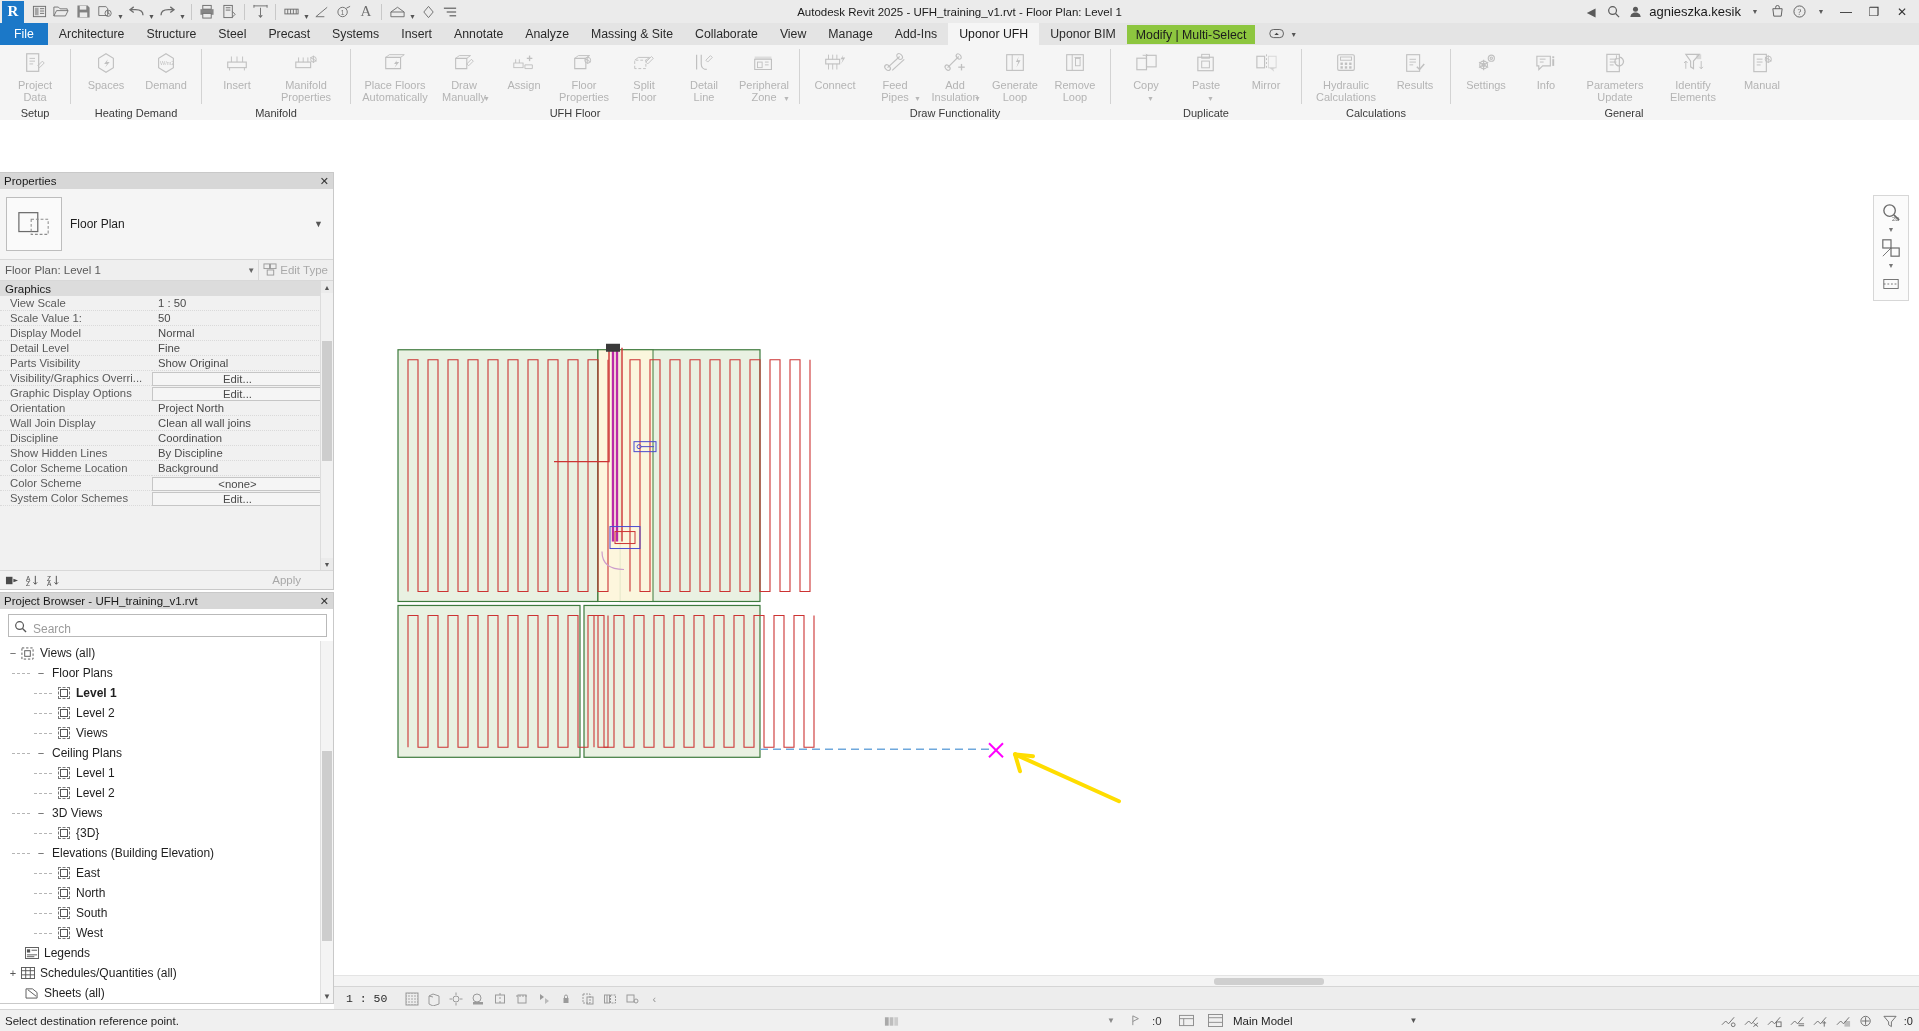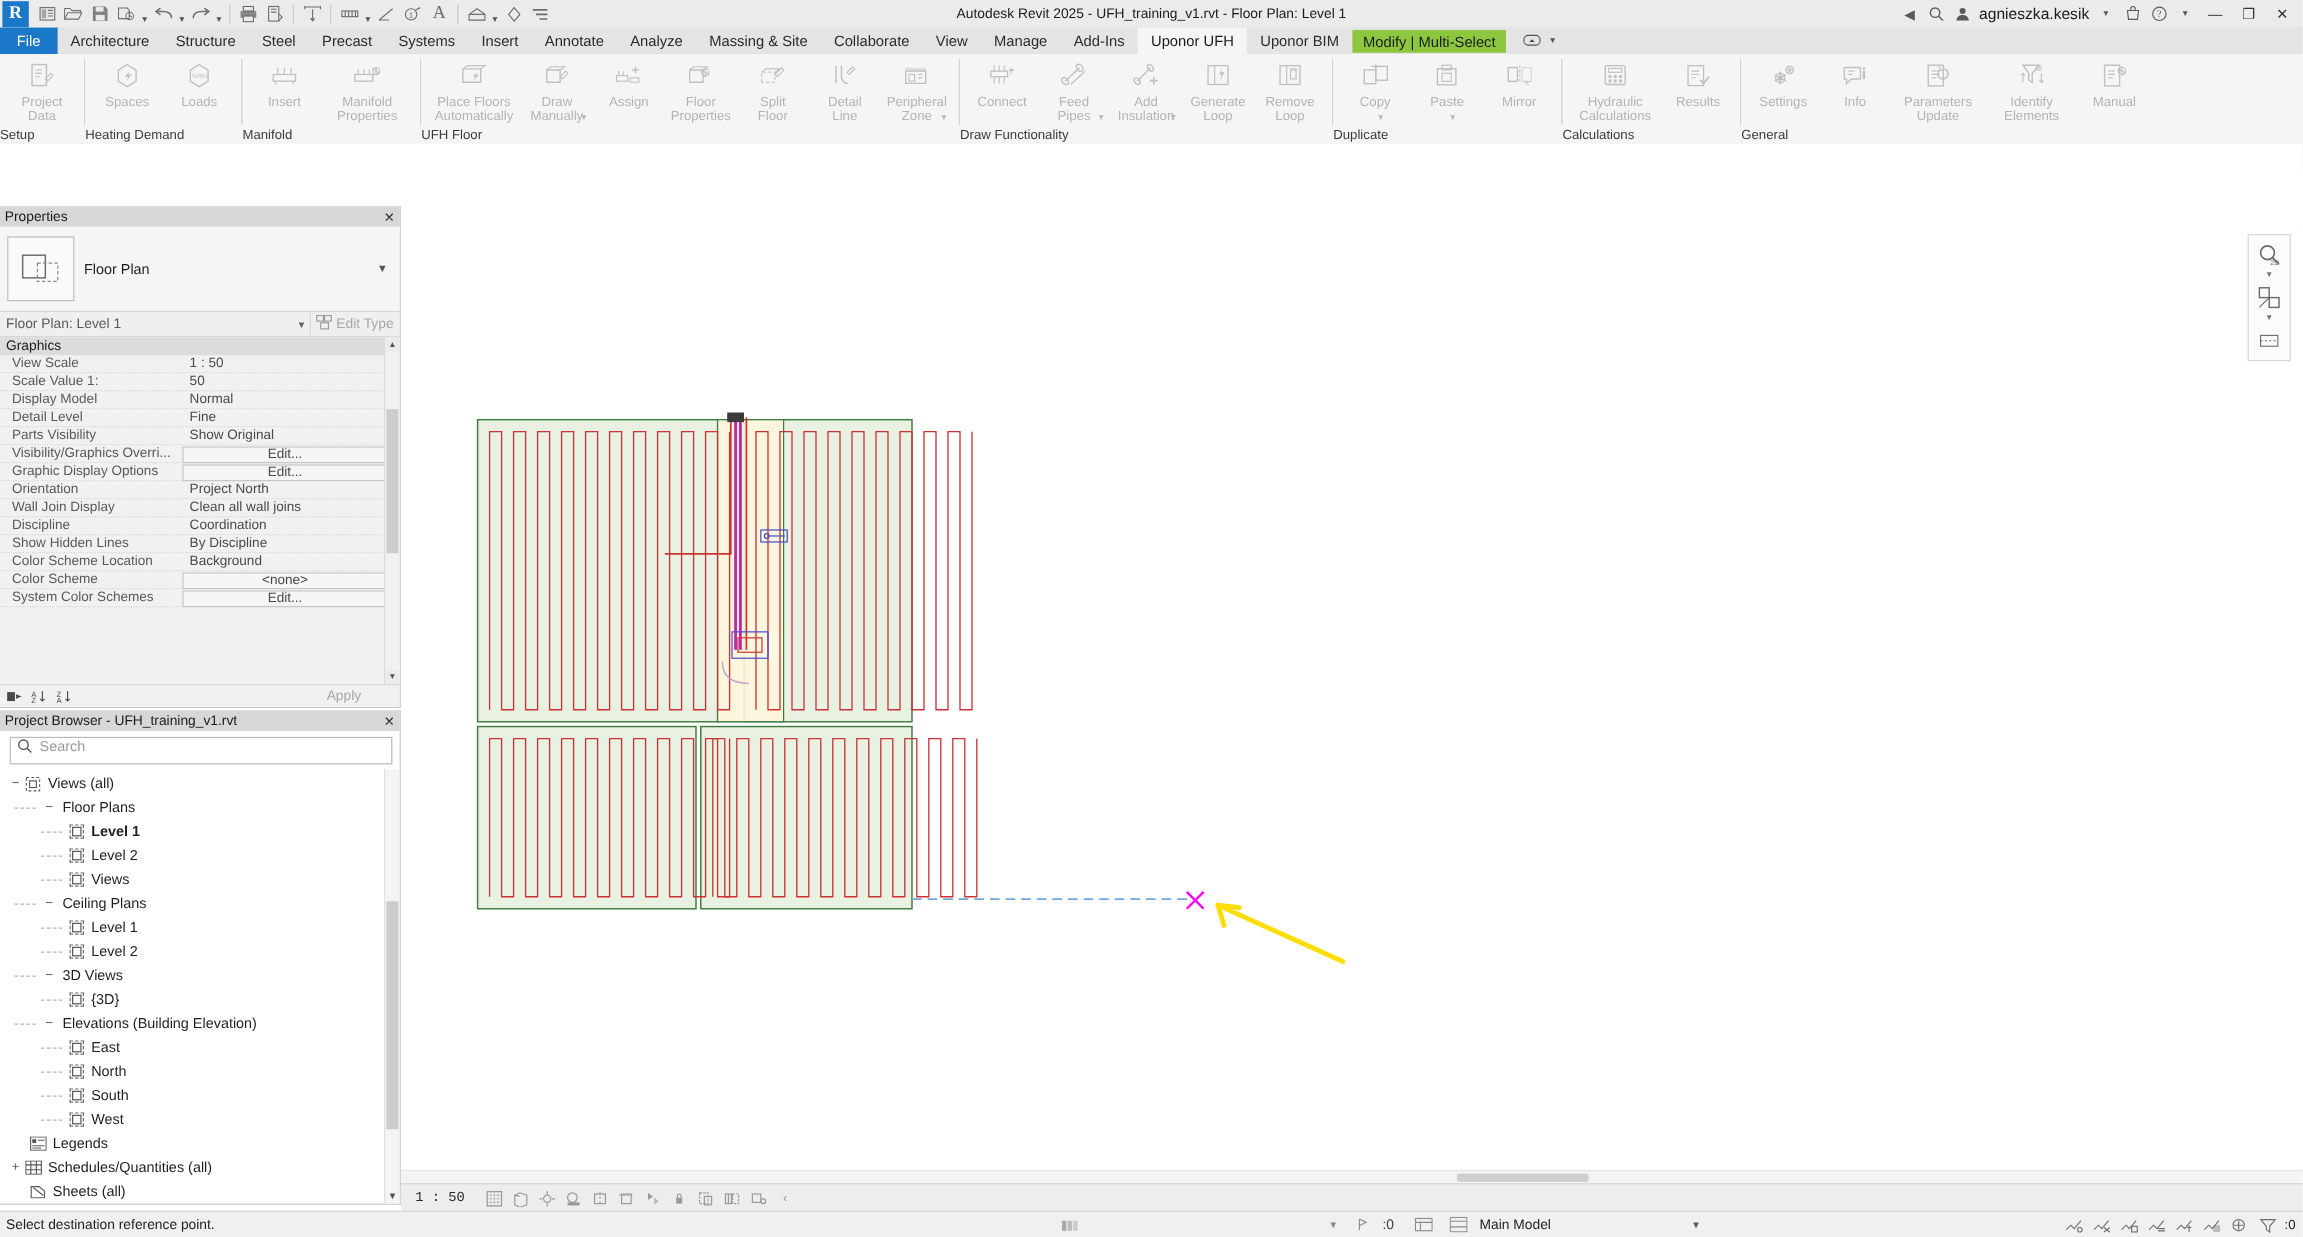--- a/index.html
+++ b/index.html
@@ -67,21 +67,21 @@
 
   
   .ribbon {
     position: absolute; left: 0; top: 45px; width: 1919px; height: 75px;
     background: #f5f5f5; border-bottom: 1px solid #cdcdcd;
     display: flex; align-items: stretch;
   }
   .panel { display: flex; flex-direction: column; position: relative; }
   .panel-items { flex: 1; display: flex; align-items: flex-start; padding: 3px 5px 0 5px; }
   .panel-title {
-    height: 14px; font-size: 11px; color: #3a3a3a; text-align: left; line-height: 14px;
+    height: 14px; font-size: 11px; color: #3a3a3a; text-align: center; line-height: 14px;
   }
   .panel-sep { width: 1px; background: #d3d3d3; margin: 4px 0 16px 0; }
   .rbtn {
     width: 60px; min-height: 54px; display: flex; flex-direction: column; align-items: center;
     padding-top: 2px; color: #b4b4b4; position: relative;
   }
   .rbtn.wide { width: 78px; }
   .rbtn .ic { height: 26px; display: flex; align-items: center; justify-content: center; color: #c0c0c0; }
   .rbtn .lbl { font-size: 11px; line-height: 12px; text-align: center; color: #b4b4b4; margin-top: 3px; }
   .rbtn .dd { position: absolute; bottom: 2px; right: 4px; font-size: 7px; color: #b8b8b8; }
@@ -165,21 +165,21 @@
   .pscroll .up { top: 0; } .pscroll .dn { bottom: 0; }
 
   
   .pbrowser {
     position: absolute; left: 0; top: 592px; width: 333px; height: 410px;
     background: #ffffff; border: 1px solid #c9c9c9; border-left: none;
     display: flex; flex-direction: column;
   }
   .pb-search {
     margin: 5px 6px 4px 8px; height: 21px; border: 1px solid #b9b9b9; background: #fff;
-    display: flex; align-items: flex-start; padding: 0 5px; gap: 6px;
+    display: flex; align-items: flex-end; padding: 0 5px; gap: 6px;
   }
   .pb-search .ph { color: #9a9a9a; font-size: 12px; }
   .pb-tree { flex: 1; overflow: hidden; position: relative; padding-top: 2px; }
   .tnode {
     height: 20px; display: flex; align-items: center; font-size: 12px; color: #1f1f1f;
     white-space: nowrap;
   }
   .tnode.sel { font-weight: bold; }
   .tw { width: 14px; display: flex; align-items: center; justify-content: center; color: #555; font-size: 11px; }
   .tdash { width: 22px; height: 20px; position: relative; }
@@ -476,21 +476,21 @@
           </div>
           <div class="lbl">Spaces</div>
         </div>
         <div class="rbtn">
           <div class="ic">
             <svg width="24" height="24" viewBox="0 0 26 26">
                 <path d="M13 3l8 5v10l-8 5-8-5V8z" fill="none" stroke="currentColor" stroke-width="1.2"></path>
                 <text x="6.5" y="15.5" font-size="6" fill="currentColor" font-family="Liberation Sans, sans-serif">W/m2</text>
               </svg>
           </div>
-          <div class="lbl">Loads</div>
+          <div class="lbl">Demand</div>
         </div>
       </div>
       <div class="panel-title">Heating Demand</div>
     </div>
     <div class="panel-sep"></div>
 
     <div class="panel">
       <div class="panel-items">
         <div class="rbtn">
           <div class="ic">

